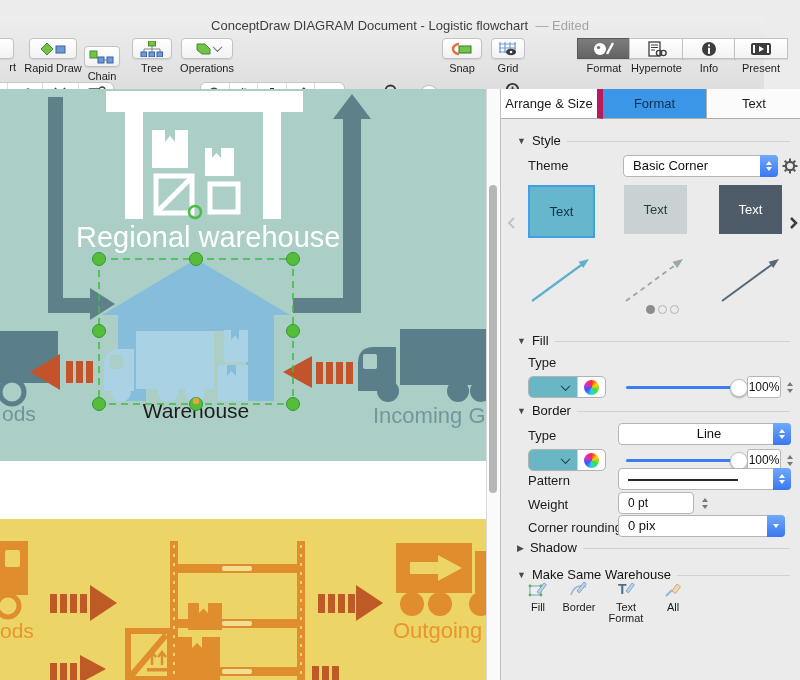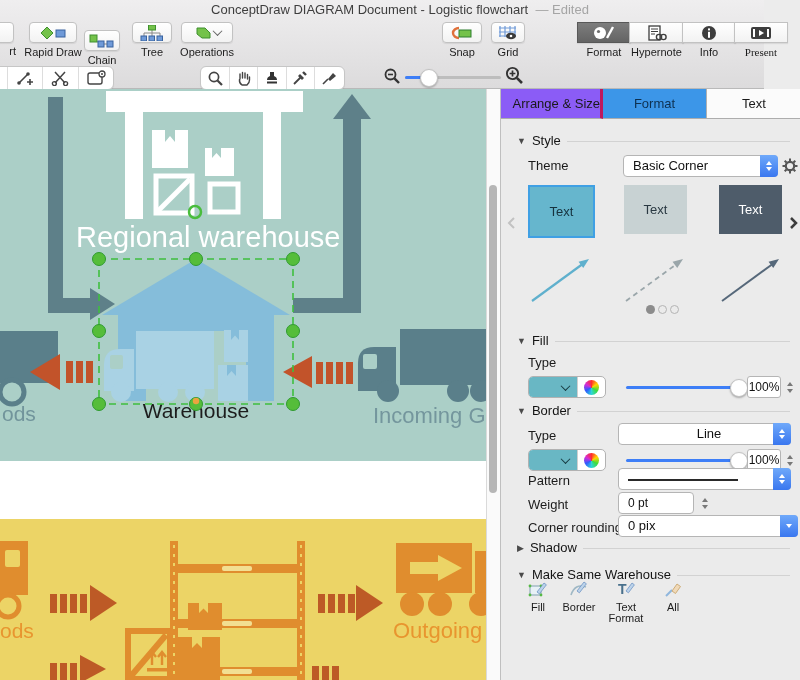--- a/index.html
+++ b/index.html
@@ -1,21 +1,21 @@
 <!DOCTYPE html>
 <html><head>
 <meta charset="utf-8">
 <style>
   html,body{margin:0;padding:0;}
   body{width:800px;height:680px;overflow:hidden;position:relative;
        font-family:"Liberation Sans",sans-serif;background:#ececec;
        -webkit-font-smoothing:antialiased;}
   .abs{position:absolute;}
   
-  #chrome{left:0;top:0;width:764px;height:88px;
+  #chrome{left:0;top:16px;width:764px;height:88px;
           background:linear-gradient(#efeeef,#dcdbdc);border-bottom:1px solid #b9b9b9;}
   #titlebar{left:0;top:0;width:800px;height:18px;text-align:center;
             font-size:13px;line-height:19px;color:#3e3e3e;white-space:nowrap;}
   #titlebar .edited{color:#a5a5a5;}
   .tbtn{position:absolute;text-align:center;}
   .tbtn-face{margin:0 auto;height:19px;border:1px solid #c2c2c2;border-radius:4px;
              background:linear-gradient(#ffffff,#f2f2f2);box-shadow:0 1px 1px rgba(0,0,0,.08);
              display:flex;align-items:center;justify-content:center;gap:2px;}
   .tbtn-face.dark{background:linear-gradient(#7d7d7d,#646464);border-color:#585858;}
   .tbtn-label{font-size:11px;color:#1d1d1d;margin-top:3px;white-space:nowrap;}
@@ -179,21 +179,21 @@
   <div class="tbtn" style="left:683px;top:22px;width:52px;">
     <div class="tbtn-face seg-face" style="width:52px;">
       <svg width="16" height="16" viewBox="0 0 16 16">
         <circle cx="8" cy="8" r="7" fill="#3d3d3d"></circle>
         <rect x="7" y="3.4" width="2" height="2" fill="#fff"></rect>
         <rect x="7" y="6.8" width="2" height="6" fill="#fff"></rect>
       </svg>
     </div>
     <div class="tbtn-label">Info</div>
   </div>
-  <div class="tbtn" style="left:735px;top:22px;width:52px;font-family:Liberation Serif, serif;">
+  <div class="tbtn" style="left:735px;top:22px;width:52px;">
     <div class="tbtn-face seg-face" style="width:52px;">
       <svg width="22" height="14" viewBox="0 0 22 14">
         <rect x="1" y="1" width="20" height="12" rx="2" fill="#3d3d3d"></rect>
         <rect x="3" y="3" width="2" height="8" fill="#fff"></rect>
         <rect x="17" y="3" width="2" height="8" fill="#fff"></rect>
         <polygon points="9,4 9,10 14,7" fill="#fff"></polygon>
       </svg>
     </div>
     <div class="tbtn-label">Present</div>
   </div>
@@ -436,21 +436,21 @@
           <rect x="322" y="577" width="7" height="14"></rect>
           <rect x="332" y="577" width="7" height="14"></rect>
       </g>
     </svg>
   </div>
 
   <div id="scrollstrip" class="abs"></div>
   <div id="scrollthumb" class="abs"></div>
 
   <div id="panel" class="abs">
-    <div class="ptab" style="left:0;width:102px;background:#8b5cf6;border-right:3px solid #be185d;text-align:right;"><span>Arrange &amp; Size</span></div>
+    <div class="ptab" style="left:0;width:102px;background:#ffffff;border-right:6px solid #be185d;"><span>Arrange &amp; Size</span></div>
     <div class="ptab" style="left:102px;width:103px;background:#3c96e8;color:#0e3050;"><span>Format</span></div>
     <div class="ptab" style="left:205px;width:95px;background:#fbfbfb;border-left:1px solid #b0b0b0;"><span>Text</span></div>
 
     <div class="sec" style="top:44px;">
       <span class="tri">▼</span>
       <span class="sec-title">Style</span>
       <span class="sec-line"></span>
     </div>
     <div class="plabel" style="left:27px;top:66px;">Theme</div>
     <div class="dd" style="left:122px;top:66px;width:155px;">
@@ -553,21 +553,21 @@
     </div>
 
     <div class="plabel" style="left:27px;top:405px;">Weight</div>
     <div class="vbox" style="left:117px;top:403px;width:76px;text-align:left;padding-left:9px;border-radius:4px;">0 pt</div>
     <div class="mini-stepper" style="left:198px;top:403px;">
         <span class="tri-up"></span>
         <span class="tri-dn"></span>
       </div>
 
     <div class="plabel" style="left:27px;top:428px;">Corner rounding</div>
-    <div class="dd" style="left:117px;top:426px;width:180px;">
+    <div class="dd" style="left:117px;top:426px;width:167px;">
       <span>0 pix</span>
       <span class="dd-cap">
           <span class="tri-dn"></span>
         </span>
     </div>
 
     <div class="sec" style="top:451px;">
       <span class="tri">▶</span>
       <span class="sec-title">Shadow</span>
       <span class="sec-line"></span>

